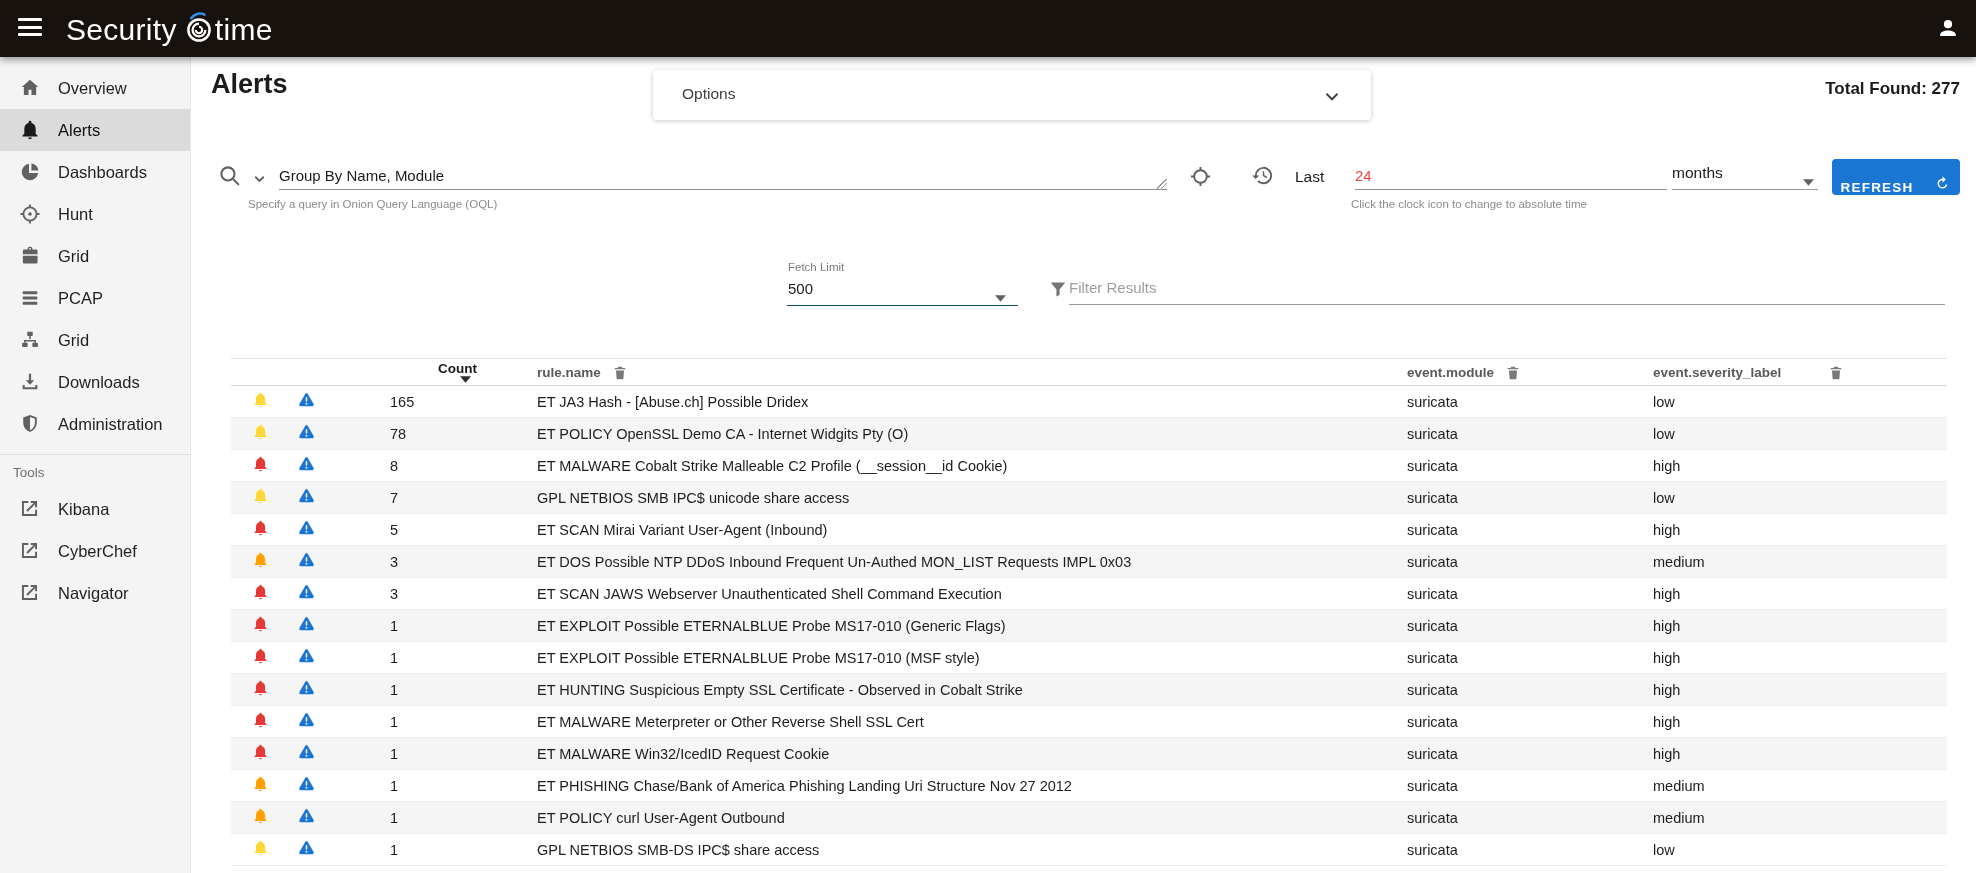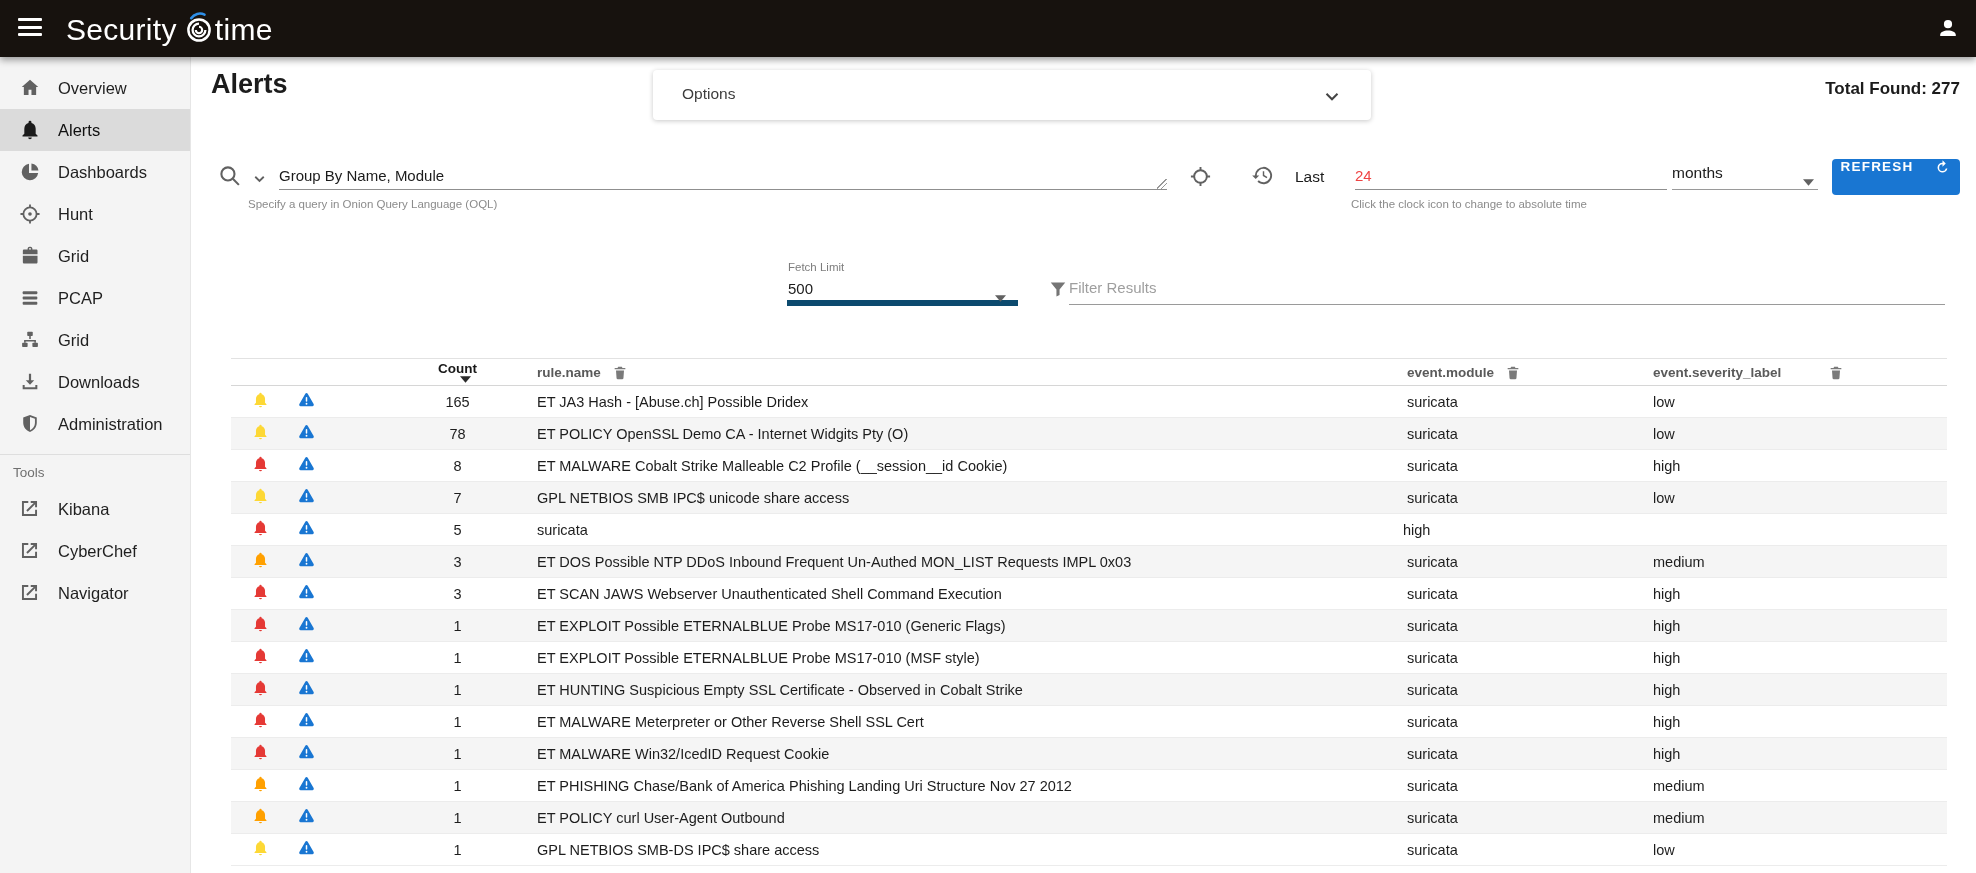--- a/index.html
+++ b/index.html
@@ -51,26 +51,26 @@
   .time-input { position:absolute; left:1164px; top:104px; width:312px; height:29px; border:none;
                 border-bottom:1px solid #8f8f8f; font-family:"Liberation Sans",sans-serif;
                 font-size:15px; color:#ef4444; background:transparent; outline:none; }
   .unit-select { position:absolute; left:1481px; top:104px; width:146px; height:29px;
                  border-bottom:1px solid #9a9a9a; cursor:pointer; }
   .unit-select .val { position:absolute; left:0; top:3px; font-size:15.5px; color:#1b1b1b; }
   .unit-select .dd { position:absolute; right:4px; top:11px; }
   .refresh-btn { position:absolute; left:1641px; top:102px; width:128px; height:36px; border:none;
                  border-radius:4px; background:#1976d2; color:#fff; font-family:"Liberation Sans",sans-serif;
                  font-size:13.5px; font-weight:bold; letter-spacing:1.2px; cursor:pointer;
-                 display:flex; align-items:flex-start; justify-content:center; gap:21px; }
+                 display:flex; align-items:flex-end; justify-content:center; gap:21px; }
   .hint { position:absolute; font-size:11.5px; color:#8b8b8b; }
 
   
   .fetch-select { position:absolute; left:596px; top:200px; width:231px; height:49px;
-                  border-bottom:6px solid #0c4a6e; cursor:pointer; }
+                  border-bottom:1px solid #0c4a6e; cursor:pointer; }
   .fetch-select .flabel { position:absolute; left:1px; top:4px; font-size:11.5px; color:#7d7d7d; }
   .fetch-select .fval { position:absolute; left:1px; top:23px; font-size:15px; color:#1b1b1b;text-align:center; }
   .fetch-select .dd { position:absolute; right:12px; top:31px; }
   .funnel-icon { position:absolute; left:856px; top:221px; }
   .filter-input { position:absolute; left:878px; top:213px; width:876px; height:35px; border:none;
                   border-bottom:1px solid #9a9a9a; font-family:"Liberation Sans",sans-serif;
                   font-size:15px; color:#1b1b1b; background:transparent; outline:none; }
   .filter-input::placeholder { color:#9e9e9e; opacity:1; }
 
   
@@ -81,21 +81,21 @@
   .th.c-count { color:#181818; padding-left:55px;flex-direction:column; }
   .th.c-rule, .th.c-module { padding-left:12px; }
   .th.c-sev { padding-left:8px;gap:36px; }
   .th .trash { margin-left:11px; display:inline-flex; cursor:pointer; }
   .sort-arrow { margin-left:15px; display:inline-flex; }
   .trow { height:32px; border-bottom:1px solid #ececec; cursor:pointer; }
   .trow:nth-child(even) { background:#f5f5f5; }
   .cell { font-size:14.5px; color:#1d1d1d; white-space:nowrap; overflow:hidden; }
   .c-bell { display:flex; justify-content:center; }
   .c-tri { display:flex; justify-content:flex-start; padding-left:8px; }
-  .cell.c-count { padding-left:55px;text-align:center; }
+  .cell.c-count { padding-left:55px; }
   .cell.c-rule, .cell.c-module { padding-left:12px; }
   .cell.c-sev { padding-left:8px; }
 </style>
 </head>
 <body>
 
 <div class="app">
 
   <div class="topbar">
     <div class="hamburger">
@@ -453,20 +453,21 @@
     <div class="cell c-tri">
       <span>
         <svg width="19" height="18" viewBox="0 0 24 24">
           <path fill="#1976d2" d="M12 2.6c-.65 0-1.25.34-1.58.92L2.5 17.4c-.7 1.25.18 2.9 1.58 2.9h15.84c1.4 0 2.28-1.65 1.58-2.9L13.58 3.52A1.82 1.82 0 0 0 12 2.6z"></path>
           <rect x="11" y="8" width="2" height="6.4" rx="1" fill="#fff"></rect>
           <circle cx="12" cy="17" r="1.25" fill="#fff"></circle>
         </svg>
       </span>
     </div>
     <div class="cell c-count">5</div>
+    <div class="cell c-rule">ET SCAN Mirai Variant User-Agent (Inbound)</div>
     <div class="cell c-module">suricata</div>
     <div class="cell c-sev">high</div>
   </div>
 
   <div class="trow">
     <div class="cell c-bell">
       <span>
         <svg width="17" height="18" viewBox="0 0 24 24">
                   <path class="bell-path" fill="#ffa000" d="M12 22.4a2 2 0 0 0 2-2h-4a2 2 0 0 0 2 2zm6.4-6.4v-5.6c0-3.2-1.8-5.8-4.8-6.5v-.7a1.6 1.6 0 0 0-3.2 0v.7c-3 .7-4.8 3.3-4.8 6.5V16l-2 2v1.1h16.8V18l-2-2z"></path>
                 </svg>

